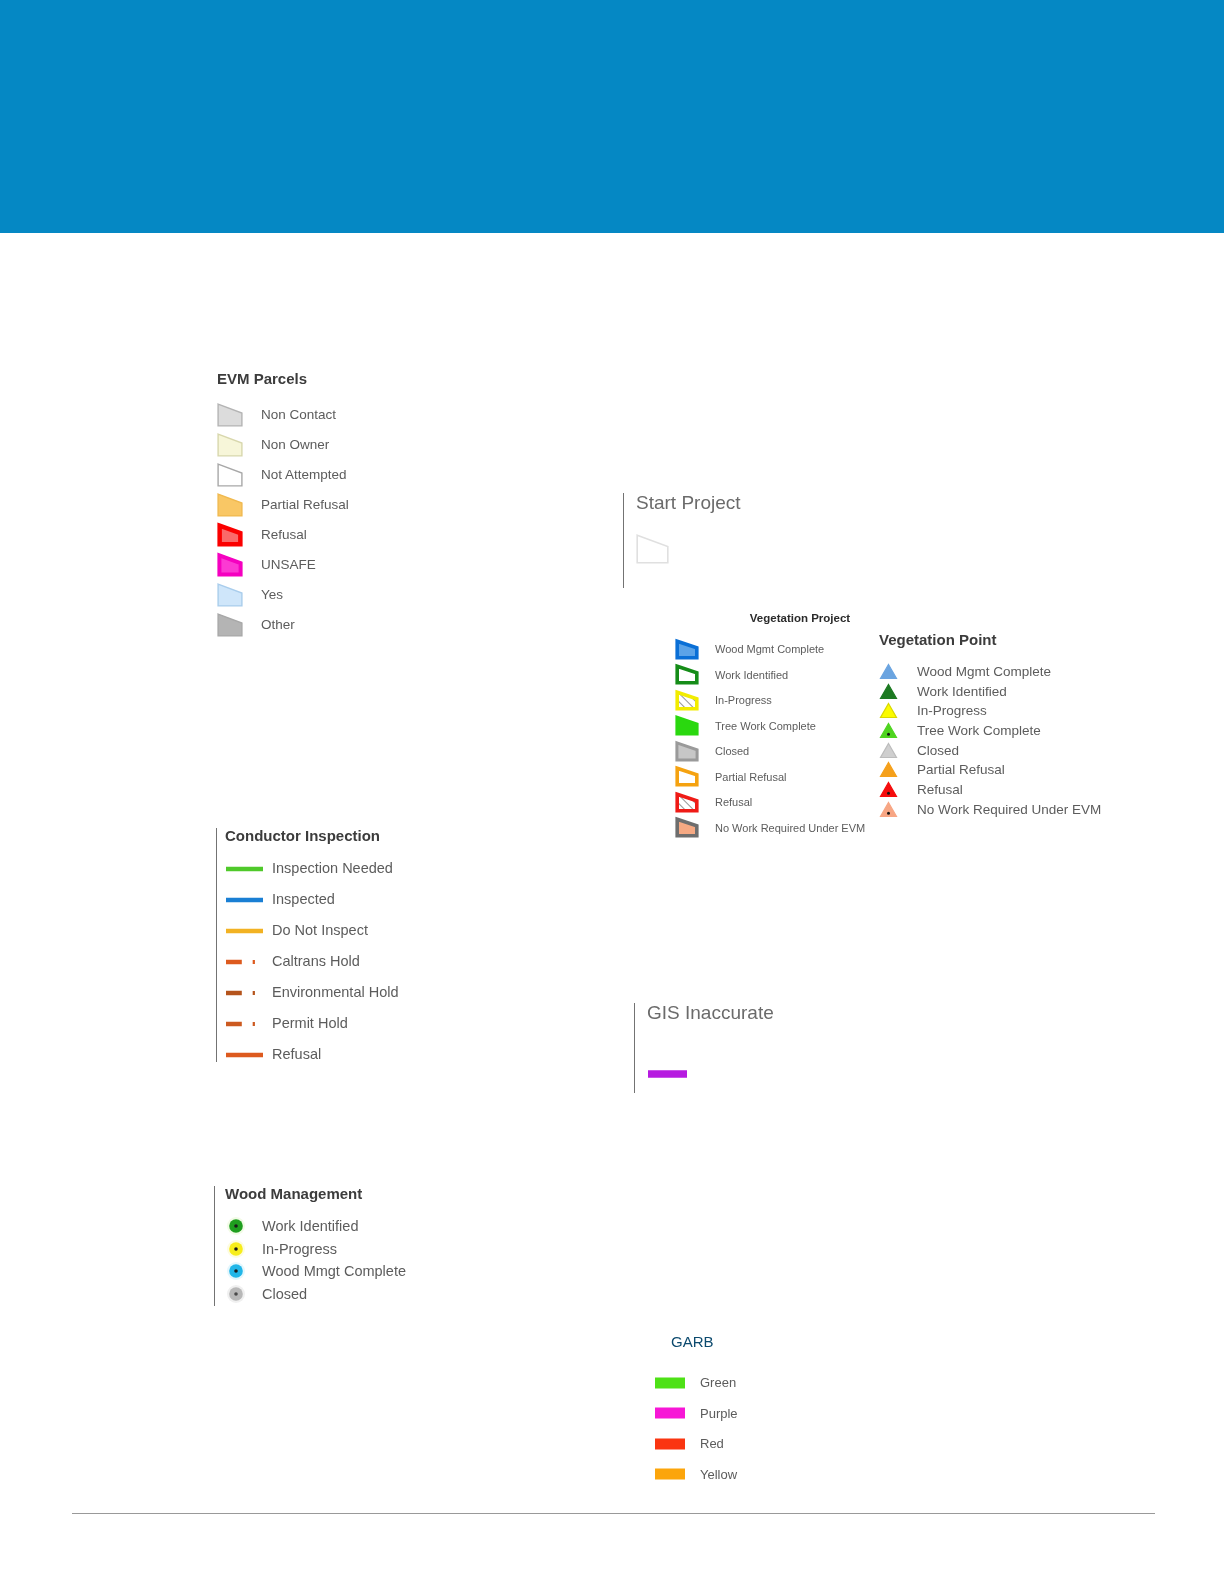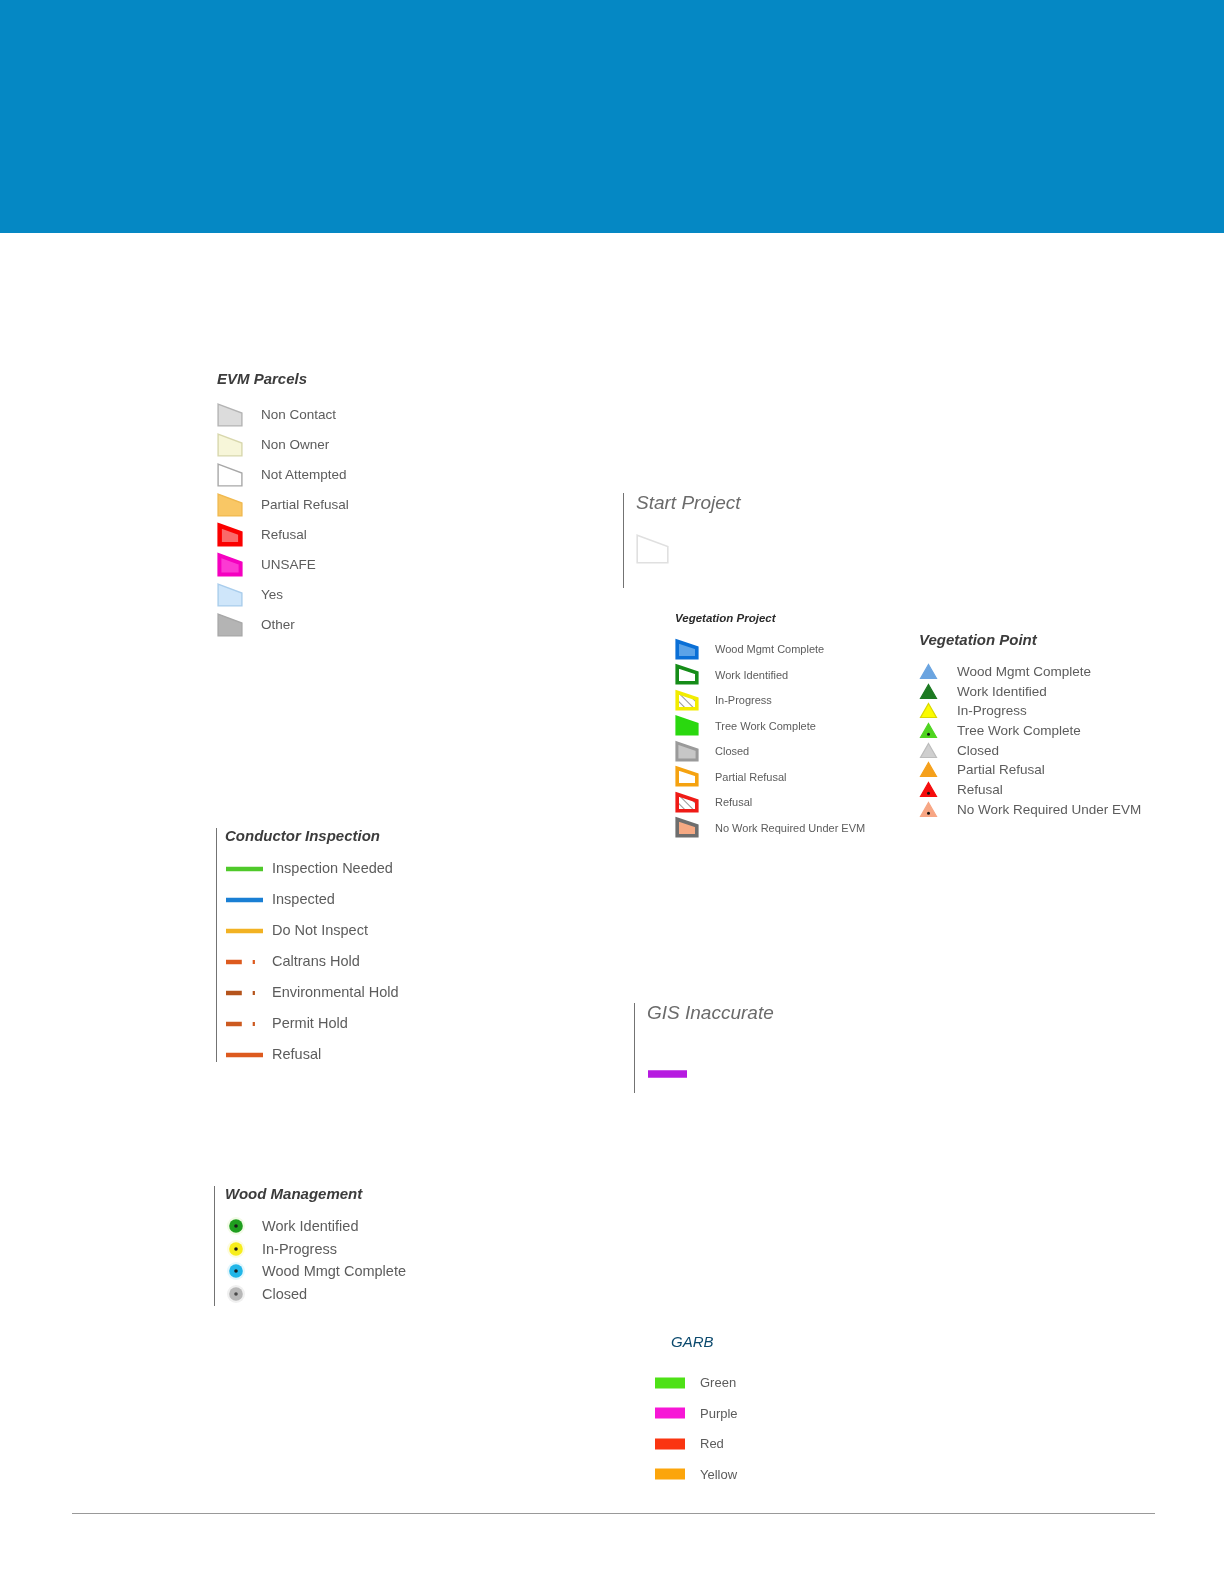--- a/index.html
+++ b/index.html
@@ -14,21 +14,20 @@
   .header-band{
     position:absolute;left:0;top:0;width:1224px;height:233px;
   }
   .legend-block{position:absolute;}
   .legend-block.has-rule{border-left:1px solid #737373;}
 
   .block-title{
     color:#4a4a4a;
     white-space:nowrap;
     line-height:1.1;
-    font-style:italic;
   }
   .t-lg{font-size:19px;color:#6b6b6b;}
   .t-md{font-size:15px;color:#3c3c3c;font-weight:600;}
   .t-sm{font-size:11.5px;color:#2b2b2b;font-weight:600;}
   .t-garb{font-size:15px;color:#0c4a6e;margin-left:16px;}
 
   .items{margin:0;padding:0;list-style:none;}
   .item{
     display:flex;align-items:center;
     white-space:nowrap;
@@ -156,21 +155,21 @@
         <span class="swatch">
           <svg width="33" height="30" viewBox="0 0 33 30">
             <polygon points="1.2000000000000002,1.2000000000000002 31.8,12.6 31.8,28.8 1.2000000000000002,28.8" fill="#ffffff" stroke="#e0e0e0" stroke-width="1.6" stroke-linejoin="miter"></polygon>
           </svg>
         </span>
         <span class="item-label"></span>
       </li>
     </ul>
 </div>
 
-<div class="legend-block vegproj" style="left:675px;top:612px;width:250px;">
+<div class="legend-block vegproj" style="left:675px;top:612px;width:250px;text-align:center;">
   <div class="block-title t-sm" style="margin-bottom:12px;">Vegetation Project</div>
   <ul class="items" id="list-vegproj">
       <li class="item">
         <span class="swatch">
           <svg width="24" height="21" viewBox="0 0 24 21">
             <polygon points="2.2,2.2 21.8,8.82 21.8,18.8 2.2,18.8" fill="#5ba3e8" stroke="#0a6fd6" stroke-width="3.6" stroke-linejoin="miter"></polygon>
           </svg>
         </span>
         <span class="item-label">Wood Mgmt Complete</span>
       </li>
@@ -238,21 +237,21 @@
         <span class="swatch">
           <svg width="24" height="21" viewBox="0 0 24 21">
             <polygon points="2.2,2.2 21.8,8.82 21.8,18.8 2.2,18.8" fill="#f6a983" stroke="#6e6e6e" stroke-width="3.6" stroke-linejoin="miter"></polygon>
           </svg>
         </span>
         <span class="item-label">No Work Required Under EVM</span>
       </li>
     </ul>
 </div>
 
-<div class="legend-block vegpt" style="left:879px;top:632px;width:300px;margin-left:40px;">
+<div class="legend-block vegpt" style="left:879px;top:632px;width:300px;">
   <div class="block-title t-md" style="margin-bottom:13px;">Vegetation Point</div>
   <ul class="items" id="list-vegpt">
       <li class="item">
         <span class="swatch">
           <svg width="19" height="17" viewBox="0 0 19 17">
             <polygon points="9.5,1.5 17.5,15.5 1.5,15.5" fill="#6ba4e0" stroke="#6ba4e0" stroke-width="1.2" stroke-linejoin="miter"></polygon>
           </svg>
         </span>
         <span class="item-label">Wood Mgmt Complete</span>
       </li>

